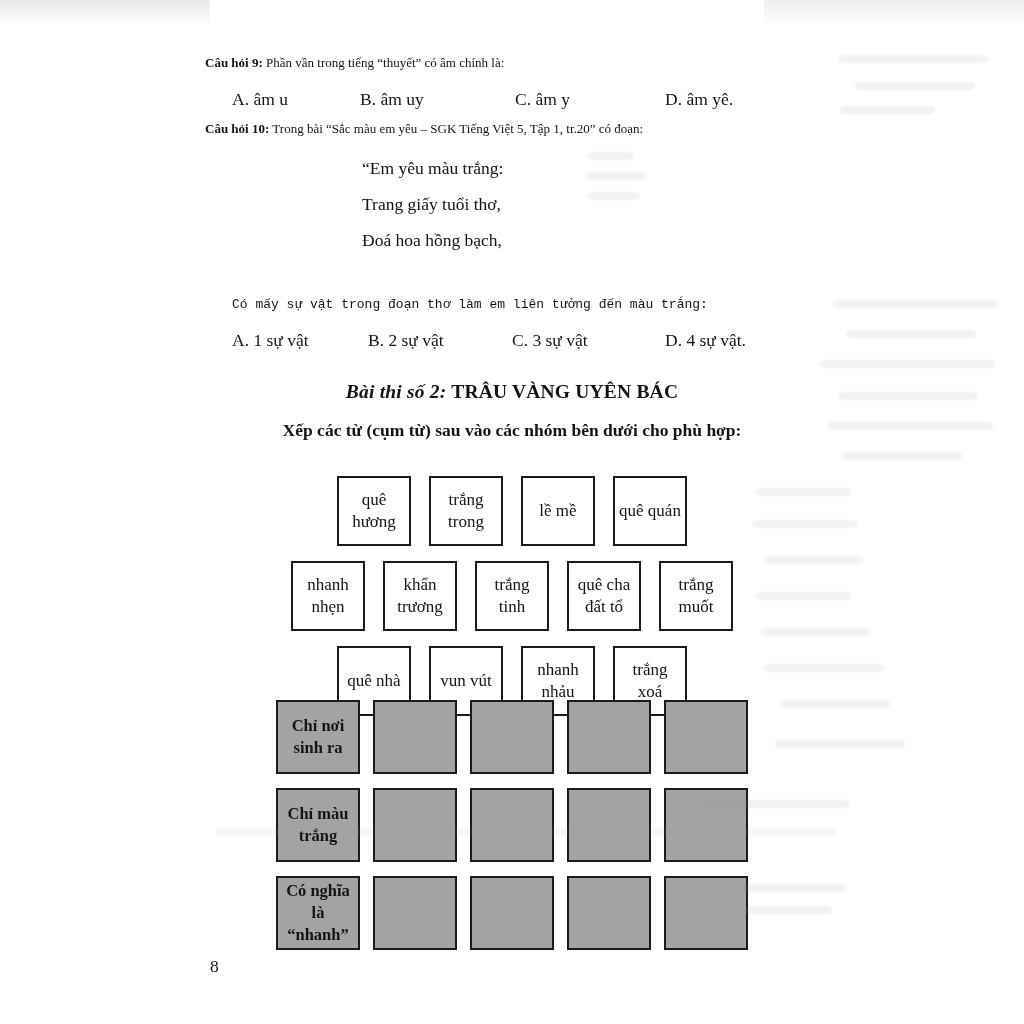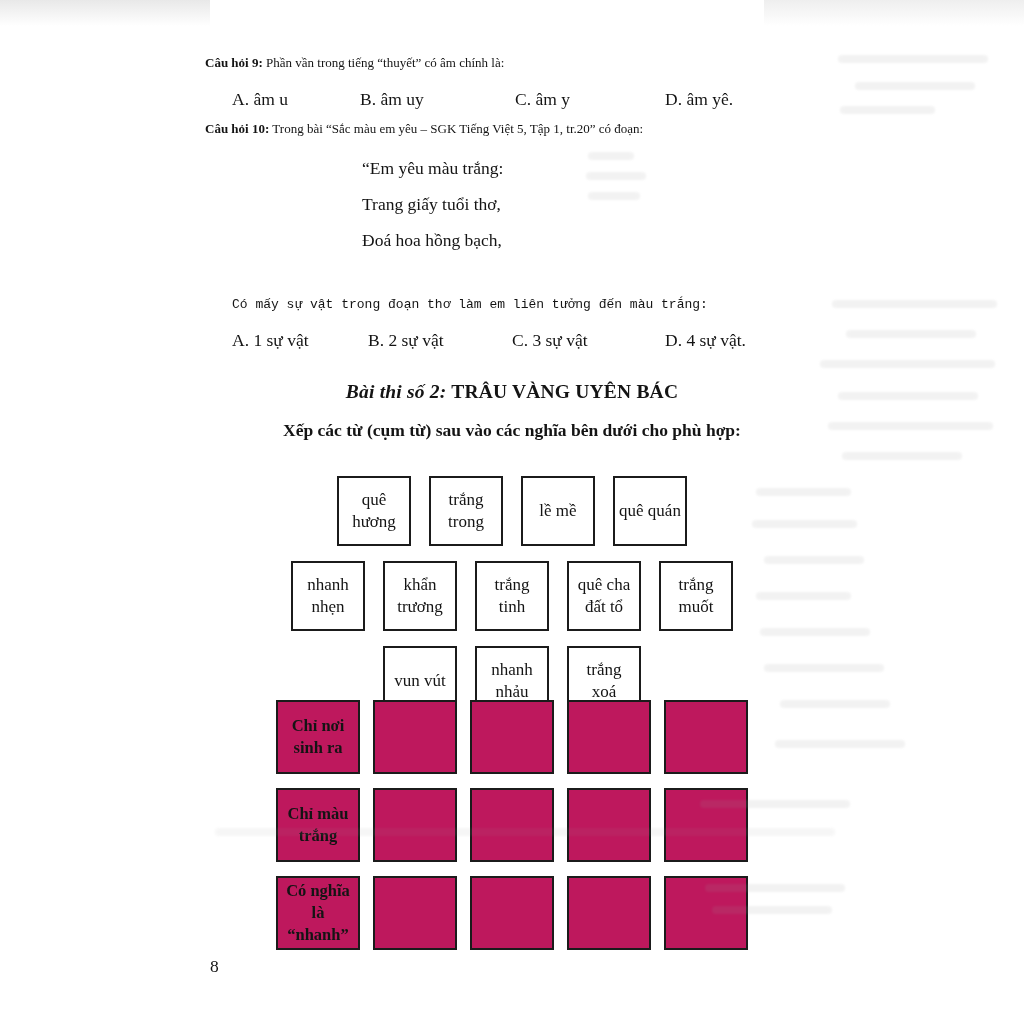--- a/index.html
+++ b/index.html
@@ -26,21 +26,21 @@
     display:flex; align-items:center; justify-content:center;
     text-align:center; font-size:17px; line-height:1.32; padding:2px 4px;
     background:#fff;
   }
 
   .answer-row { display:flex; justify-content:center; gap:13px; margin-bottom:14px; }
   .answer-box {
     width:84px; height:74px; border:2px solid #1b1b1b;
     display:flex; align-items:center; justify-content:center;
     text-align:center; font-size:16.5px; line-height:1.35; padding:2px 5px;
-    background:#be185d;
+    background:#a3a3a3;
   }
   .answer-box.labelled { font-weight:bold; }
 
   .page-number { font-size:17.5px; }
 
   
   .bleed i {
     position:absolute; display:block; height:8px; border-radius:4px;
     background:#9a9a9a; opacity:.12; filter:blur(1.2px);
   }
@@ -91,37 +91,38 @@
     <span class="opt" style="width:144px;">B. 2 sự vật</span>
     <span class="opt" style="width:153px;">C. 3 sự vật</span>
     <span class="opt">D. 4 sự vật.</span>
   </div>
 
   <div class="abs section-title" style="top:381px; left:0;">
     <span class="ital">Bài thi số 2:</span>
     <span> </span>
     <span>TRÂU VÀNG UYÊN BÁC</span>
   </div>
-  <div class="abs instruction" style="top:420px; left:0;">Xếp các từ (cụm từ) sau vào các nghĩa bên dưới cho phù hợp:</div>
+  <div class="abs instruction" style="top:420px; left:0;">Xếp các từ (cụm từ) sau vào các nhóm bên dưới cho phù hợp:</div>
 
   <div class="abs grid" style="top:476px; left:0;">
     <div class="word-row">
       <div class="word-box">quê hương</div>
       <div class="word-box">trắng trong</div>
       <div class="word-box">lề mề</div>
       <div class="word-box">quê quán</div>
     </div>
     <div class="word-row">
       <div class="word-box">nhanh nhẹn</div>
       <div class="word-box">khẩn trương</div>
       <div class="word-box">trắng tinh</div>
       <div class="word-box">quê cha đất tổ</div>
       <div class="word-box">trắng muốt</div>
     </div>
     <div class="word-row">
+      <div class="word-box">quê nhà</div>
       <div class="word-box">vun vút</div>
       <div class="word-box">nhanh nhảu</div>
       <div class="word-box">trắng xoá</div>
     </div>
   </div>
 
   <div class="abs grid" style="top:700px; left:0;">
     <div class="answer-row">
       <div class="answer-box labelled">Chỉ nơi sinh ra</div>
       <div class="answer-box"></div>

